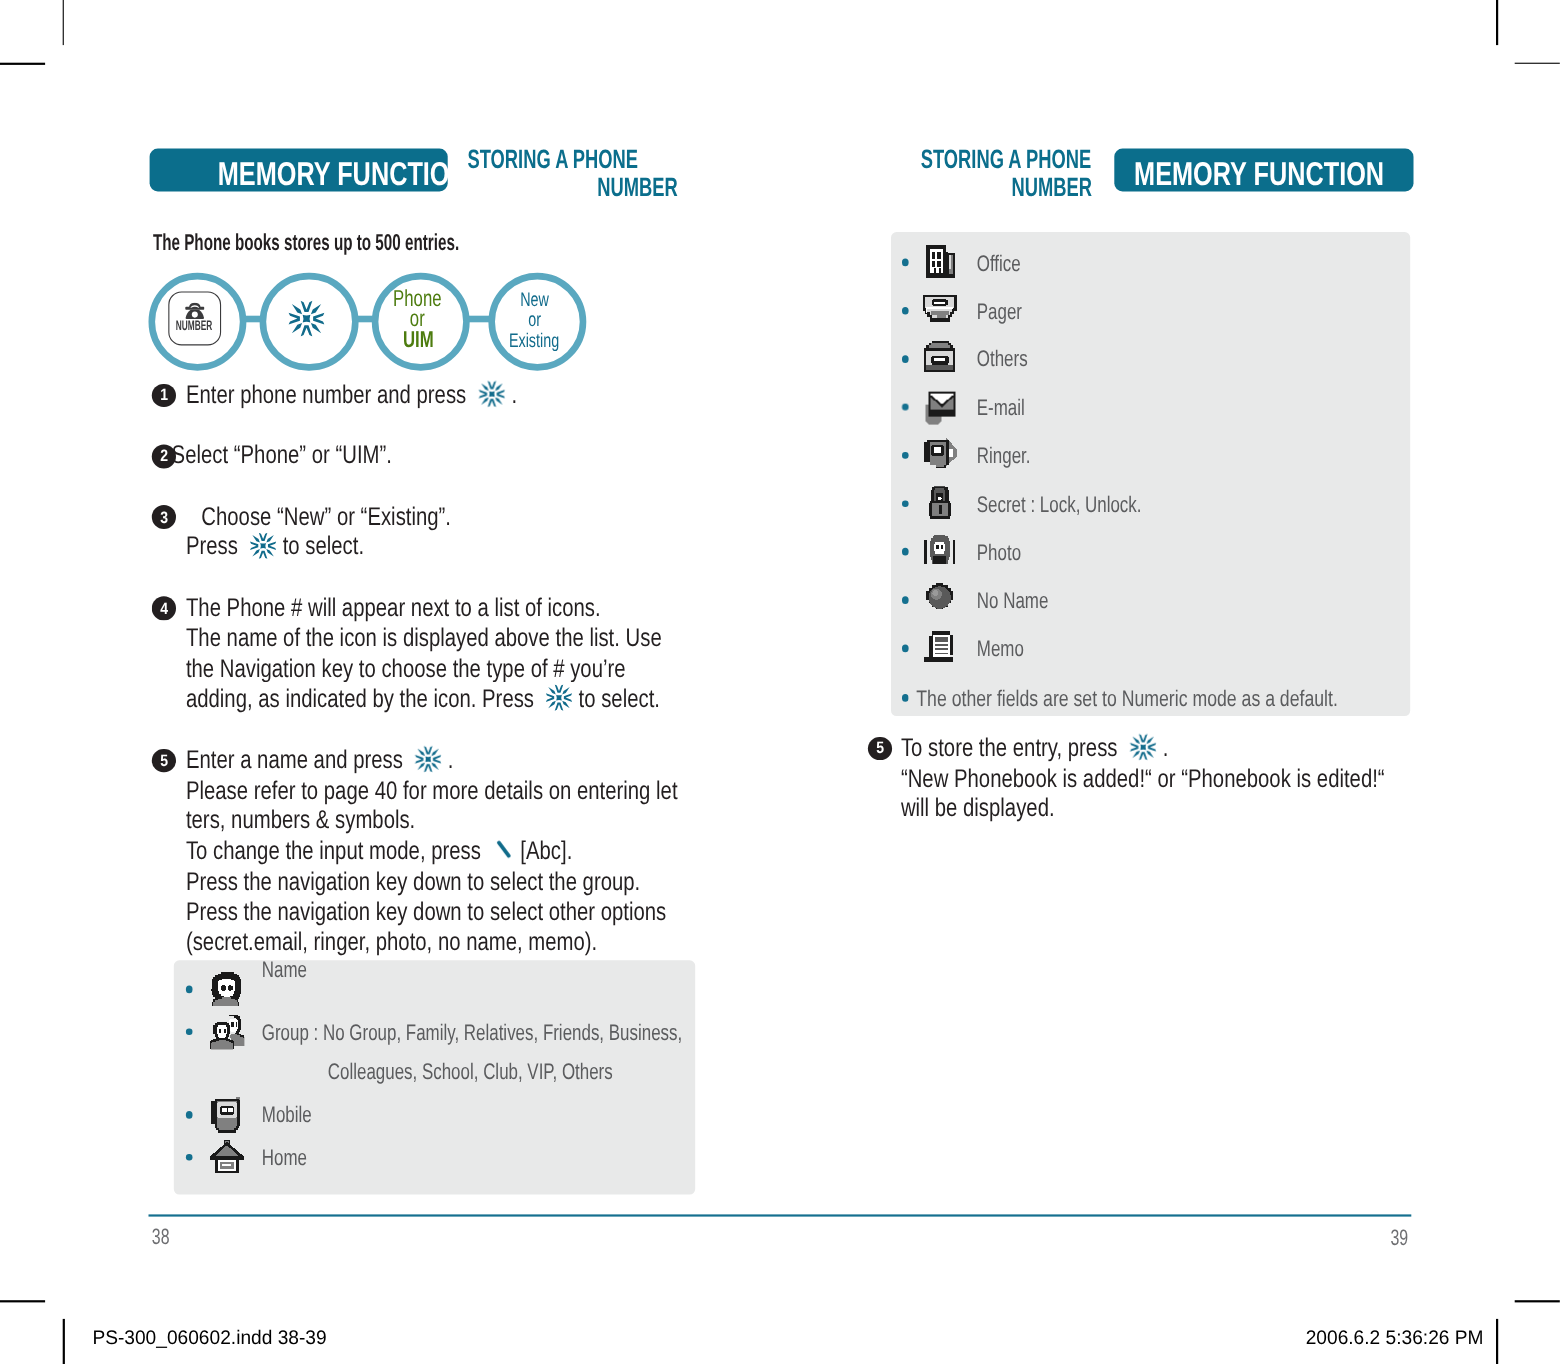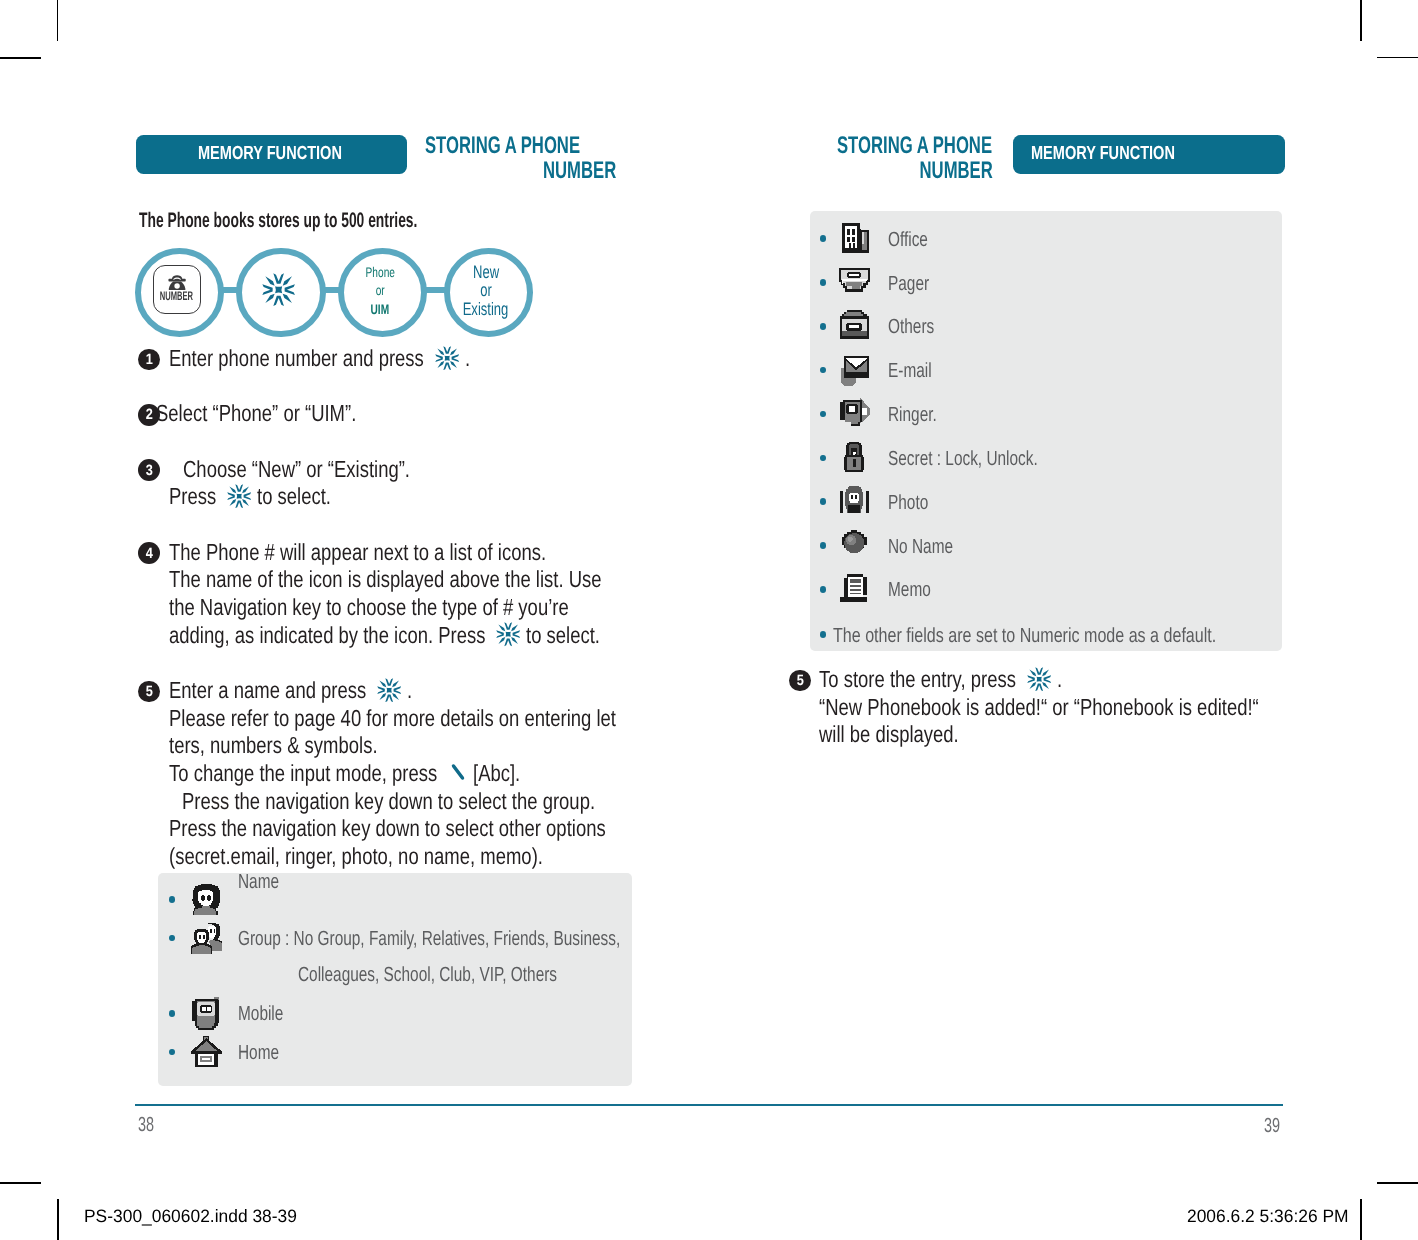--- a/index.html
+++ b/index.html
@@ -6,21 +6,21 @@
   body{width:1418px;height:1240px;background:#ffffff;
        font-family:"Liberation Sans",sans-serif;overflow:hidden;position:relative;
        -webkit-font-smoothing:antialiased;text-rendering:geometricPrecision;}
   .spread{position:absolute;left:0;top:0;width:1418px;height:1240px;transform:translateZ(0);}
 
   
   .cm{position:absolute;background:#000;}
 
   
   .banner{position:absolute;background:#0b6e8c;border-radius:7.5px;height:39px;}
-  .banner-label{position:absolute;color:#fff;font-weight:bold;font-size:19px;line-height:1;
+  .banner-label{position:absolute;color:#fff;font-weight:bold;font-size:30px;line-height:1;
                 white-space:nowrap;top:9.7px;}
   .banner-label i{font-style:normal;display:inline-block;transform:scaleX(.766);
                   transform-origin:left top;}
 
   .section-title{position:absolute;color:#0b6e8c;font-weight:bold;font-size:24.1px;
                  line-height:25.4px;white-space:nowrap;}
   .section-title b{display:block;font-weight:bold;text-align:right;}
   .section-title b i{font-style:normal;display:inline-block;transform:scaleX(.692);}
   .st-left b i{transform-origin:left top;}
   .st-right{text-align:right;}
@@ -116,21 +116,21 @@
             </g>
             <g transform="rotate(180 50 50)">
               <path d="M10 10 L33 25 L38 38 L25 33 Z"></path>
             </g>
             <g transform="rotate(270 50 50)">
               <path d="M10 10 L33 25 L38 38 L25 33 Z"></path>
             </g>
           </g>
         </svg></div>
       <div style="position:absolute;left:337.8px;top:247.8px;width:77.6px;height:77.6px;border-radius:50%;border:6.4px solid #5aa8c0;background:#fff;"></div>
-      <div style="position:absolute;left:331.8px;top:263.2px;width:96px;text-align:center;color:#0f766e;font-size:14px;font-weight:normal;">
+      <div style="position:absolute;left:331.8px;top:263.2px;width:96px;text-align:center;color:#4d7c0f;font-size:21px;font-weight:normal;">
         <div style="height:18.2px;line-height:18.2px;"><span style="display:inline-block;transform:scaleX(.725)">Phone</span></div>
         <div style="height:18.2px;line-height:18.2px;"><span style="display:inline-block;transform:scaleX(.725)">or</span></div>
         <div style="height:18.2px;line-height:18.2px;font-weight:bold;"><span style="display:inline-block;transform:scaleX(.725)">UIM</span></div>
       </div>
       <div style="position:absolute;left:443.9px;top:247.8px;width:77.6px;height:77.6px;border-radius:50%;border:6.4px solid #5aa8c0;background:#fff;"></div>
       <div style="position:absolute;left:437.9px;top:263.2px;width:96px;text-align:center;color:#116B8B;font-size:18px;font-weight:normal;">
         <div style="height:18.2px;line-height:18.2px;"><span style="display:inline-block;transform:scaleX(.725)">New</span></div>
         <div style="height:18.2px;line-height:18.2px;"><span style="display:inline-block;transform:scaleX(.725)">or</span></div>
         <div style="height:18.2px;line-height:18.2px;"><span style="display:inline-block;transform:scaleX(.725)">Existing</span></div>
       </div>
@@ -281,21 +281,21 @@
           </g>
         </svg></div>
       <div class="tl " style="left:407.21445312500003px;top:678.9499999999998px;"><span class="t">.</span></div>
       <div class="tl " style="left:168.8px;top:706.5999999999998px;"><span class="t">Please refer to page 40 for more details on entering let</span></div>
       <div class="tl " style="left:168.8px;top:734.2499999999998px;"><span class="t">ters, numbers &amp; symbols.</span></div>
       <div class="tl " style="left:168.8px;top:761.8999999999999px;"><span class="t">To change the input mode, press </span></div>
       <div style="position:absolute;left:448.9309375px;top:762.3499999999999px;"><svg width="18" height="20" viewBox="0 0 24 24">
           <line x1="6" y1="4" x2="18" y2="20" stroke="#106B8A" stroke-width="4.6" stroke-linecap="round"></line>
         </svg></div>
       <div class="tl " style="left:472.73093750000004px;top:761.8999999999999px;"><span class="t"> [Abc].</span></div>
-      <div class="tl " style="left:168.8px;top:789.5499999999998px;margin-left:13px;"><span class="t">Press the navigation key down to select the group.</span></div>
+      <div class="tl " style="left:168.8px;top:789.5499999999998px;"><span class="t">Press the navigation key down to select the group.</span></div>
       <div class="tl " style="left:168.8px;top:817.1999999999998px;"><span class="t">Press the navigation key down to select other options</span></div>
       <div class="tl " style="left:168.8px;top:844.8499999999998px;"><span class="t">(secret.email, ringer, photo, no name, memo).</span></div>
     </div>
 
   <div class="graybox" style="left:158.1px;top:872.9px;width:473.6px;height:213.6px;"></div>
   <div id="iconlist-left">
       <div class="bdot" style="left:168.7px;top:896.4px;"></div>
       <div style="position:absolute;left:189.9px;top:883.4px;width:32.6px;height:32.6px;"><svg width="32.6" height="32.6" viewBox="0 0 32 32" shape-rendering="crispEdges">
           <g>
             <path d="M11 1h11v1h3v1h2v2h1v2h1v13h-1v3h-1v2h-1v2h1v4H3v-4h1v-2h1v-2H4v-2H3v-3H2v-2h1v-2H3V7h1V5h1V3h3V2h3z" fill="#1a1a1a"></path>

